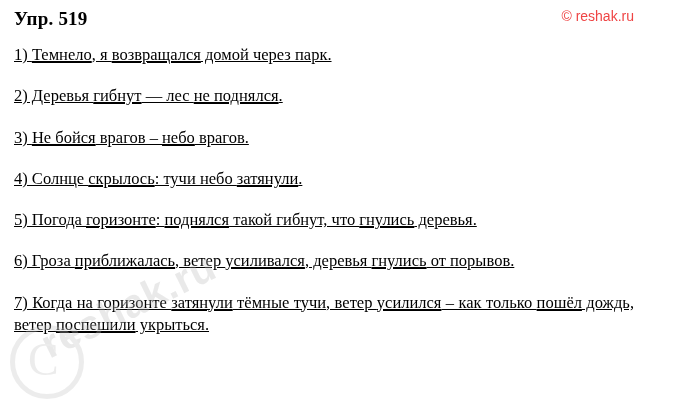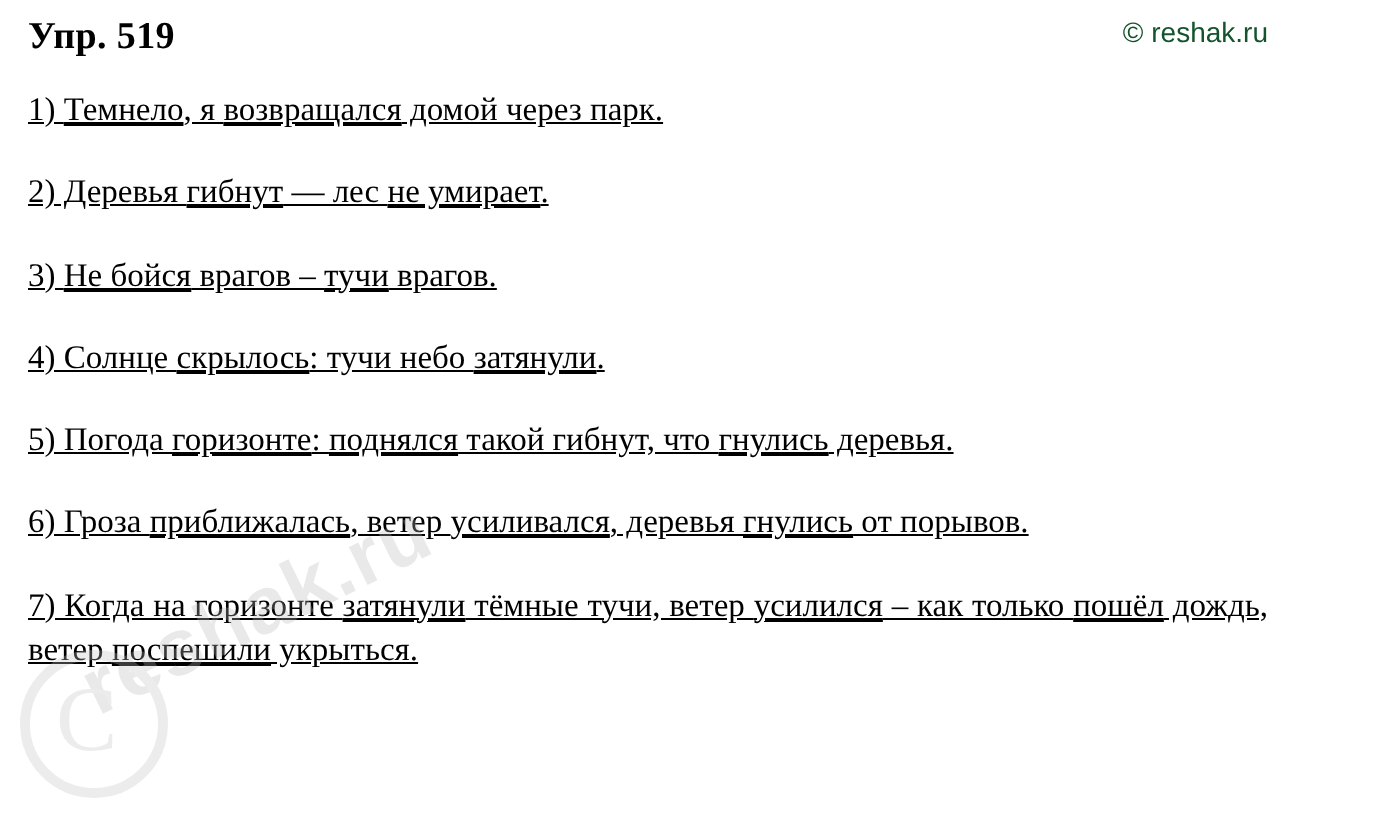--- a/index.html
+++ b/index.html
@@ -28,21 +28,21 @@
     align-items: flex-start;
     height: 26px;
   }
   .title {
     font-size: 19px;
     font-weight: bold;
     letter-spacing: 0.2px;
   }
   .site {
     font-size: 14px;
-    color: #14532d;
+    color: #ef4444;
     font-family: "Liberation Sans", sans-serif;
   }
   .lines {
     margin-top: 10px;
     text-decoration: underline;
   }
   .line {
     font-size: 16.5px;
     line-height: 1.35;
     margin-bottom: 19px;
@@ -104,22 +104,22 @@
 
 <div class="page">
 
   <div class="header">
     <div class="title">Упр. 519</div>
     <div class="site">© reshak.ru</div>
   </div>
 
   <div class="lines">
     <div class="line"><span>1) </span><u class="ul">Темнело</u><span>, я </span><u class="ul">возвращался</u><span> домой через парк.</span></div>
-    <div class="line"><span>2) Деревья </span><u class="ul">гибнут</u><span> — лес </span><u class="ul">не умирает</u><span>.</span></div>
-    <div class="line"><span>3) </span><u class="ul">Не бойся</u><span> врагов – </span><u class="ul">тучи</u><span> врагов.</span></div>
+    <div class="line"><span>2) Деревья </span><u class="ul">гибнут</u><span> — лес </span><u class="ul">не поднялся</u><span>.</span></div>
+    <div class="line"><span>3) </span><u class="ul">Не бойся</u><span> врагов – </span><u class="ul">небо</u><span> врагов.</span></div>
     <div class="line"><span>4) Солнце </span><u class="ul">скрылось</u><span>: тучи небо </span><u class="ul">затянули</u><span>.</span></div>
     <div class="line"><span>5) Погода </span><u class="ul">горизонте</u><span>: </span><u class="ul">поднялся</u><span> такой гибнут, что </span><u class="ul">гнулись</u><span> деревья.</span></div>
     <div class="line"><span>6) Гроза </span><u class="ul">приближалась</u><span>, ветер </span><u class="ul">усиливался</u><span>, деревья </span><u class="ul">гнулись</u><span> от порывов.</span></div>
     <div class="line justify last-line"><span>7) Когда на горизонте </span><u class="ul">затянули</u><span> тёмные тучи, ветер </span><u class="ul">усилился</u><span> – как только </span><u class="ul">пошёл</u><span> дождь, ветер </span><u class="ul">поспешили</u><span> укрыться.</span></div>
   </div>
 
   <div class="wm">
     <div class="wm-text">reshak.ru</div>
     <div class="wm-circle"></div>
     <div class="wm-c">C</div>

